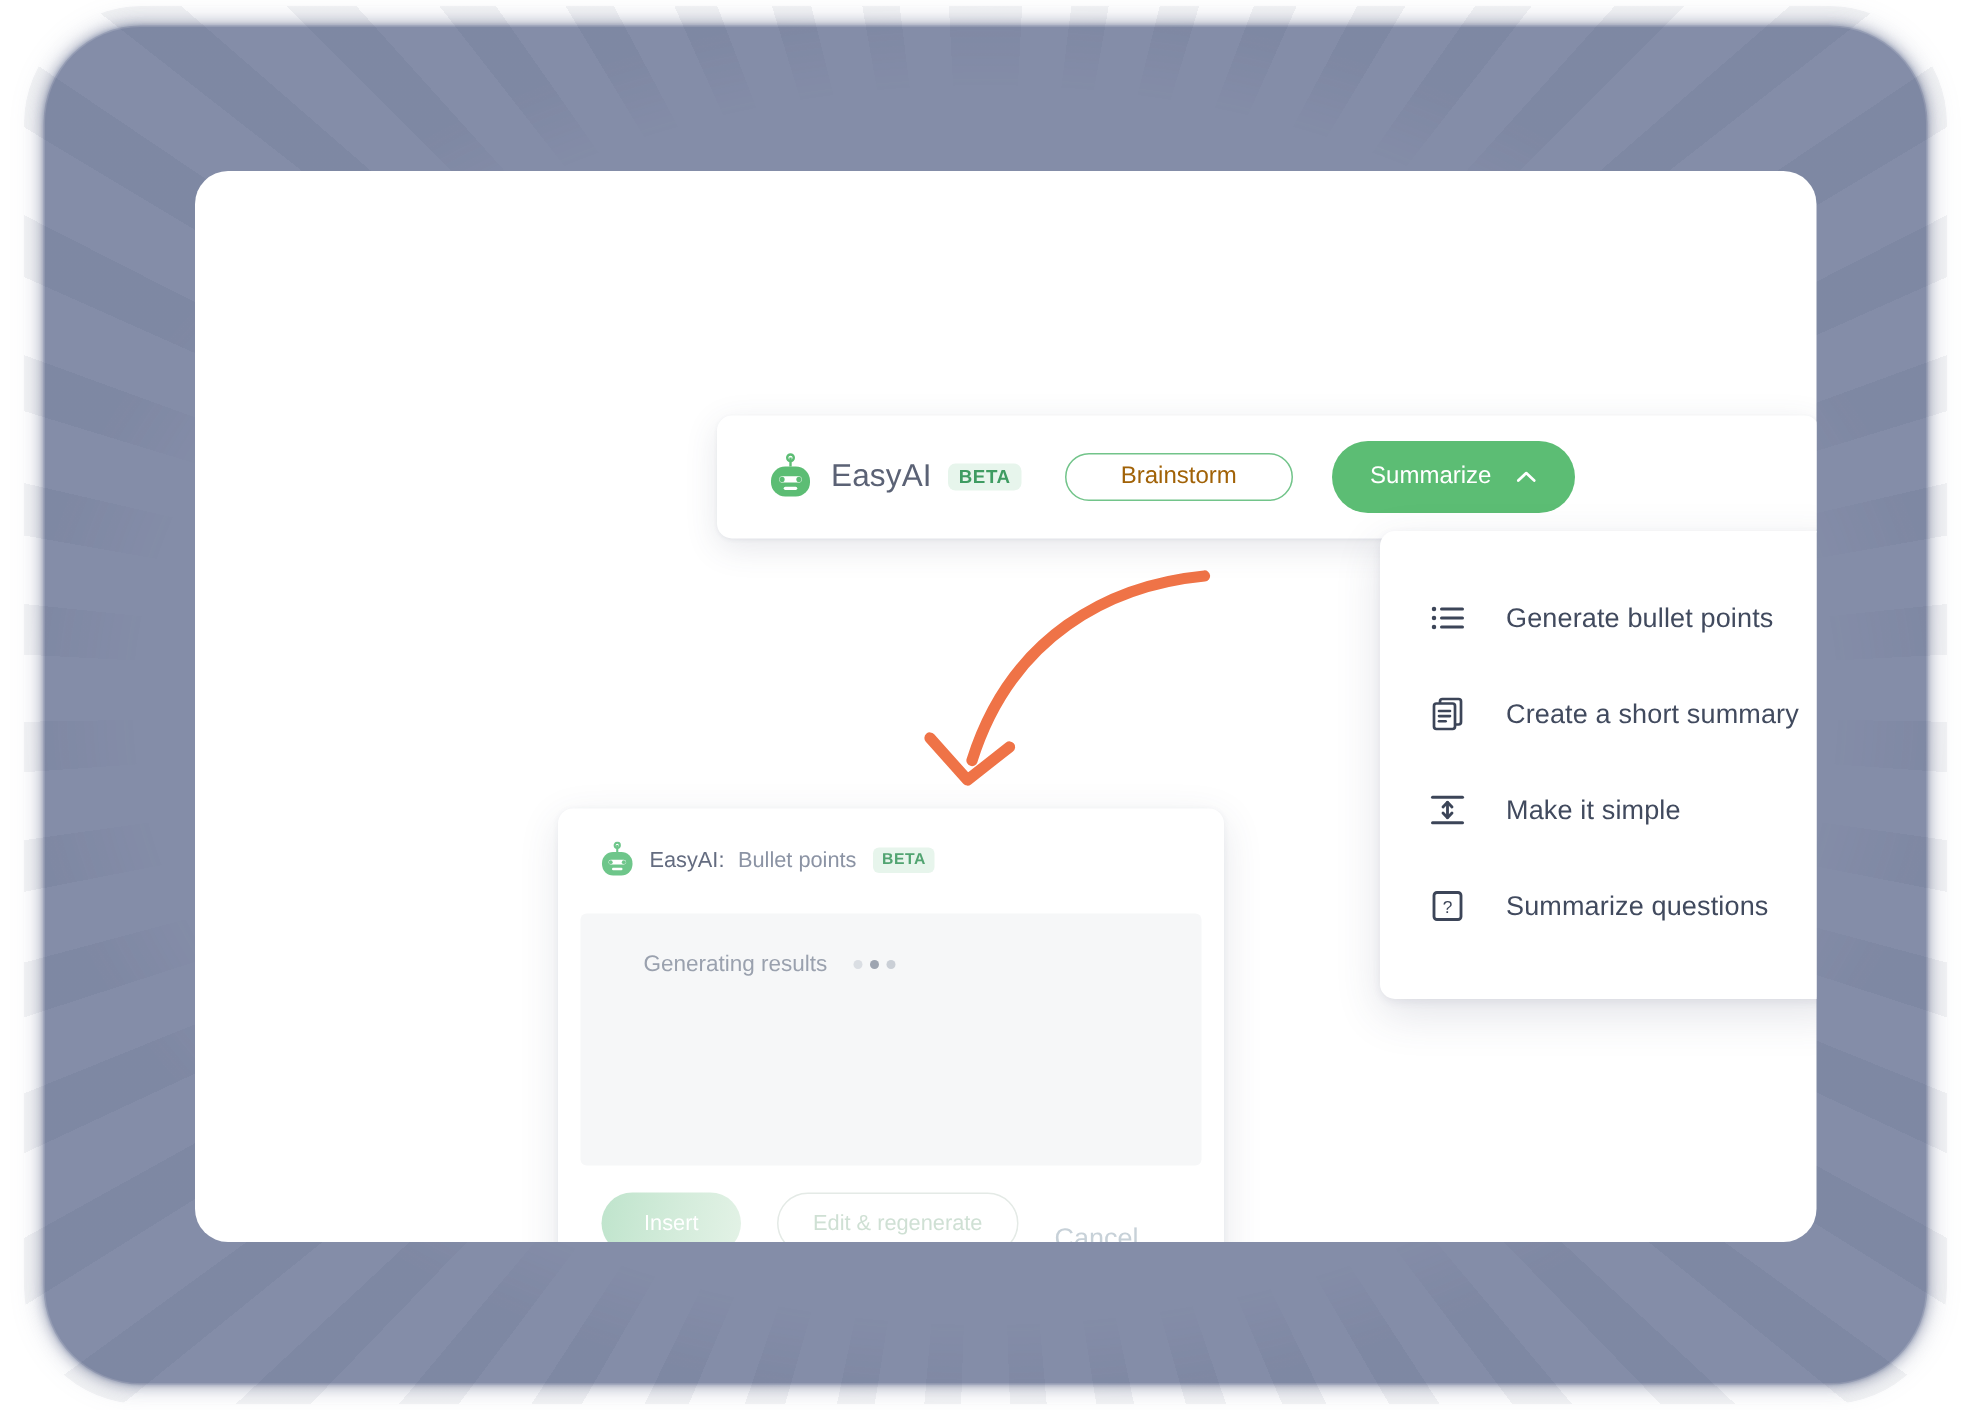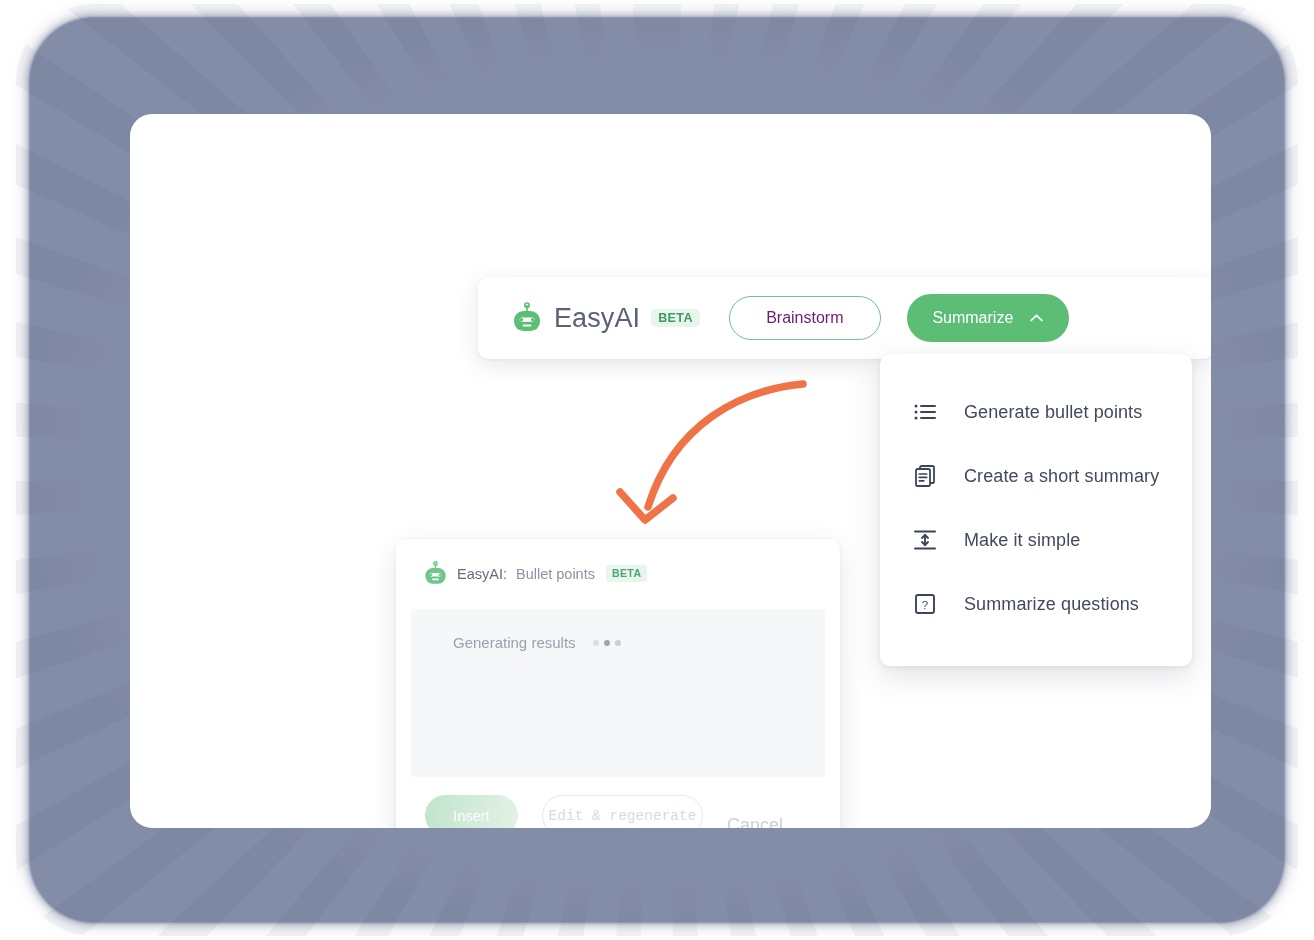--- a/index.html
+++ b/index.html
@@ -76,43 +76,43 @@
     box-shadow: 0 6px 22px rgba(60,70,100,.13), 0 1px 3px rgba(60,70,100,.07);
     display: flex;
     align-items: center;
     padding-left: 33px;
     gap: 0;
   }
 
   .brand { display: flex; align-items: center; gap: 11px; }
   .robot-icon { width: 32px; height: 32px; display: block; }
   .brand-name {
-    font-size: 27px;
+    font-size: 21px;
     color: #5b6275;
     letter-spacing: .1px;
   }
   .beta-badge {
     background: #e7f5ec;
     color: #3f9c62;
     font-size: 12.5px;
     font-weight: bold;
     letter-spacing: .4px;
     padding: 3px 7px 3px 7px;
     border-radius: 5px;
     line-height: 1;
   }
 
   #brainstorm-button {
     margin-left: 29px;
     width: 152px;
-    height: 44px;
+    height: 32px;
     border-radius: 24px;
     border: 1.5px solid #72c48a;
     background: #ffffff;
-    color: #701a75;
+    color: #a16207;
     font-size: 16px;
     font-family: "Liberation Sans", sans-serif;
     cursor: pointer;
     display: flex;
     align-items: center;
     justify-content: center;
   }
 
   #summarize-button {
     margin-left: 26px;
@@ -128,21 +128,21 @@
     display: flex;
     align-items: center;
     justify-content: center;
     gap: 17px;
   }
   .chevron-up { display: block; }
 
   
   #summarize-menu {
     position: absolute;
-    left: 750px;
+    left: 790px;
     top: 240px;
     width: 312px;
     padding: 26px 16px 30px 0;
     background: #ffffff;
     border-radius: 10px;
     box-shadow: 0 10px 30px rgba(60,70,100,.15), 0 2px 6px rgba(60,70,100,.08);
   }
   .menu-item {
     height: 64px;
     display: flex;
@@ -155,21 +155,21 @@
   .menu-label {
     font-size: 18px;
     color: #414a5e;
     letter-spacing: .1px;
     white-space: nowrap;
   }
 
   
   #result-card {
     position: absolute;
-    left: 266px;
+    left: 242px;
     top: 425px;
     width: 444px;
     height: 318px;
     background: #ffffff;
     border-radius: 10px;
     box-shadow: 0 8px 26px rgba(60,70,100,.13), 0 1px 4px rgba(60,70,100,.07);
   }
   #result-header {
     display: flex;
     align-items: center;
@@ -234,21 +234,21 @@
     cursor: pointer;
   }
   #edit-regenerate-button {
     width: 161px;
     height: 41px;
     border-radius: 21px;
     border: 1.3px solid #e4eae6;
     background: #ffffff;
     color: #cfe0d4;
     font-size: 14.5px;
-    font-family: Liberation Mono, monospace;
+    font-family: Liberation Sans, sans-serif;
     cursor: pointer;
   }
   #cancel-link {
     color: #c7d1d8;
     font-size: 18px;
     text-decoration: underline;
     cursor: pointer;
     background: none;
     border: none;
     font-family: "Liberation Sans", sans-serif;

